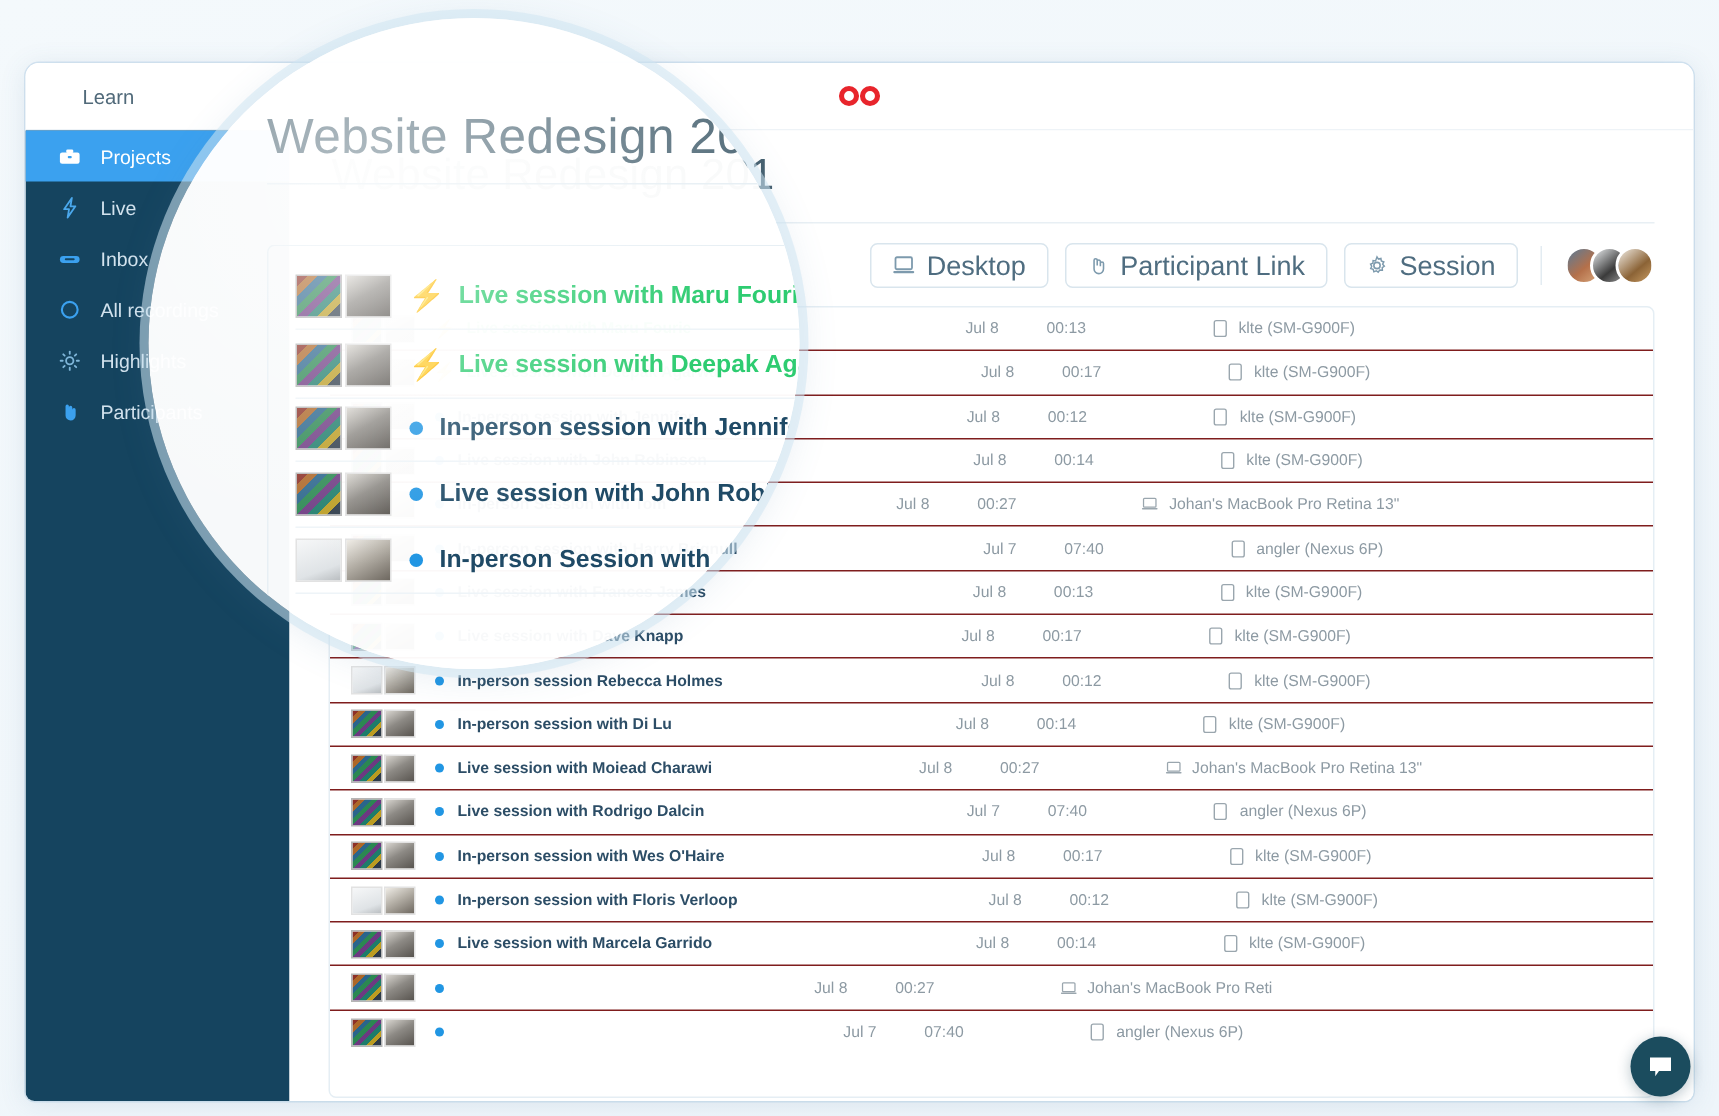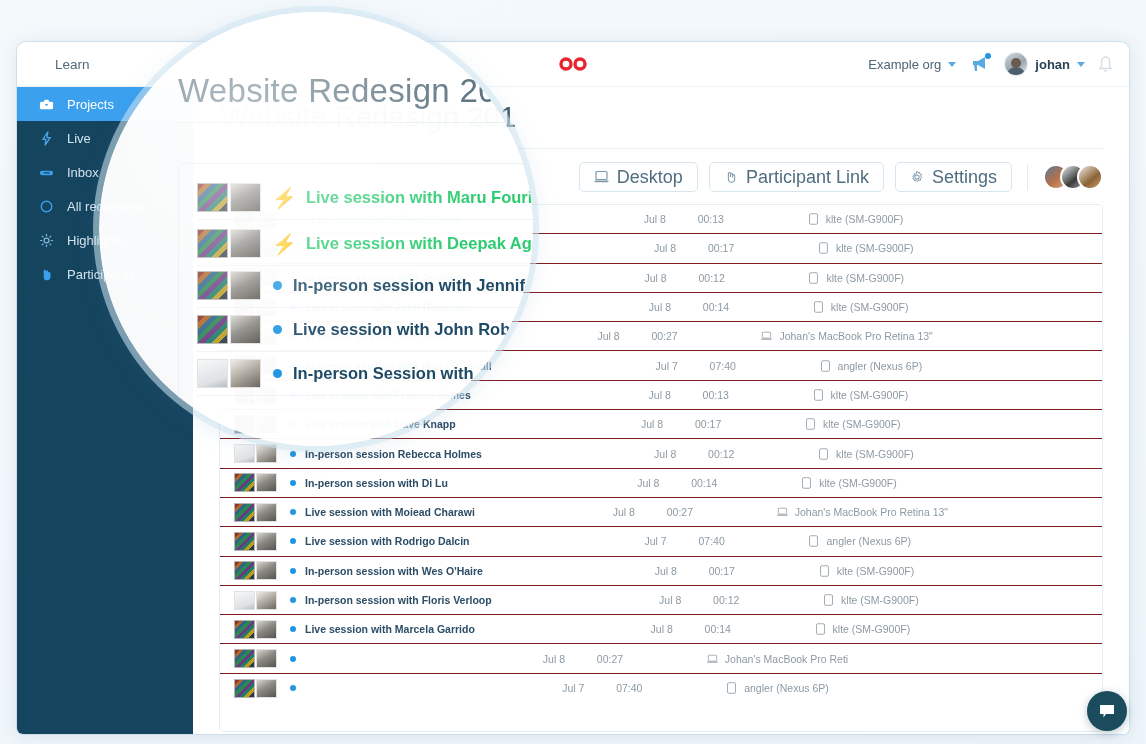--- a/index.html
+++ b/index.html
@@ -284,42 +284,20 @@
         </div>
       </div>
 
       <div class="logo-wrap">
         <svg class="logo" viewBox="0 0 30 16">
           <path d="M8,3 A5,5 0 1 0 8,13 A5,5 0 1 0 8,3 Z" fill="none" stroke="#e8252c" stroke-width="3.4"></path>
           <path d="M22,3 A5,5 0 1 1 22,13 A5,5 0 1 1 22,3 Z" fill="none" stroke="#e8252c" stroke-width="3.4"></path>
         </svg>
       </div>
 
-      <div class="topright">
-        <div class="org-select">
-          <span>Example org</span>
-          <span class="chev"></span>
-        </div>
-        <div class="megaphone">
-          <svg viewBox="0 0 22 20" width="22" height="20">
-            <path d="M4,11 L4,7 L9,7 L16,3 L16,15 L9,11 Z" fill="#5ba9e2"></path>
-            <path d="M5,11 L8,11 L8,17 L6,17 Z" fill="#5ba9e2"></path>
-          </svg>
-          <span class="dot"></span>
-        </div>
-        <div class="user-block">
-          <span class="avatar-sm"></span>
-          <span class="user-name">johan</span>
-          <span class="chev"></span>
-        </div>
-        <svg class="bell" viewBox="0 0 15 17">
-          <path d="M7.5,1 C5,1 3.5,3 3.5,6 L3.5,10 L2,12.5 L13,12.5 L11.5,10 L11.5,6 C11.5,3 10,1 7.5,1 Z" fill="none" stroke="#9fb3c0" stroke-width="1.3"></path>
-          <path d="M6,14 A1.6,1.6 0 0 0 9,14" fill="none" stroke="#9fb3c0" stroke-width="1.3"></path>
-        </svg>
-      </div>
     </div>
 
     <div class="sidebar">
       <div class="side-item active">
         <span class="side-ico">
           <svg viewBox="0 0 16 16" width="15" height="15">
               <rect x="1" y="5" width="14" height="8" rx="1.6" fill="#fff"></rect>
               <rect x="5.5" y="2.8" width="5" height="2.6" rx="1" fill="#fff"></rect>
               <rect x="6.6" y="7.4" width="2.8" height="1.6" rx=".6" fill="#3ba1ef"></rect>
             </svg>
@@ -395,21 +373,21 @@
           <svg width="14" height="14" viewBox="0 0 16 16">
               <path d="M5,9 L5,4 A1.2,1.2 0 0 1 7.4,4 L7.4,8 L7.4,5 A1.2,1.2 0 0 1 9.8,5 L9.8,8.5 L9.8,6.5 A1.2,1.2 0 0 1 12.2,6.5 L12.2,10.5 A3.6,3.6 0 0 1 8.6,14.2 A3.6,3.6 0 0 1 5,10.6 Z" fill="none" stroke="#7d9aad" stroke-width="1.2"></path>
             </svg>
           <span>Participant Link</span>
         </div>
         <div class="tb-btn">
           <svg width="14" height="14" viewBox="0 0 16 16">
               <circle cx="8" cy="8" r="2.4" fill="none" stroke="#7d9aad" stroke-width="1.2"></circle>
               <path d="M8,1.4 L9.1,3.1 L11,2.6 L11.3,4.6 L13.2,5.3 L12.3,7 L13.6,8.5 L12,9.6 L12.1,11.6 L10.1,11.5 L8.9,13.1 L7.4,12 L5.6,12.8 L5.1,10.9 L3.2,10.3 L4,8.6 L3.1,6.9 L4.9,6.2 L5,4.2 L6.9,4.5 Z" fill="none" stroke="#7d9aad" stroke-width="1.1"></path>
             </svg>
-          <span>Settings</span>
+          <span>Session</span>
         </div>
         <div class="tb-sep"></div>
         <div class="avatar-stack">
           <span class="av av1"></span>
           <span class="av av2"></span>
           <span class="av av3"></span>
         </div>
       </div>
 
       <div class="list-card" id="sessions-list">

